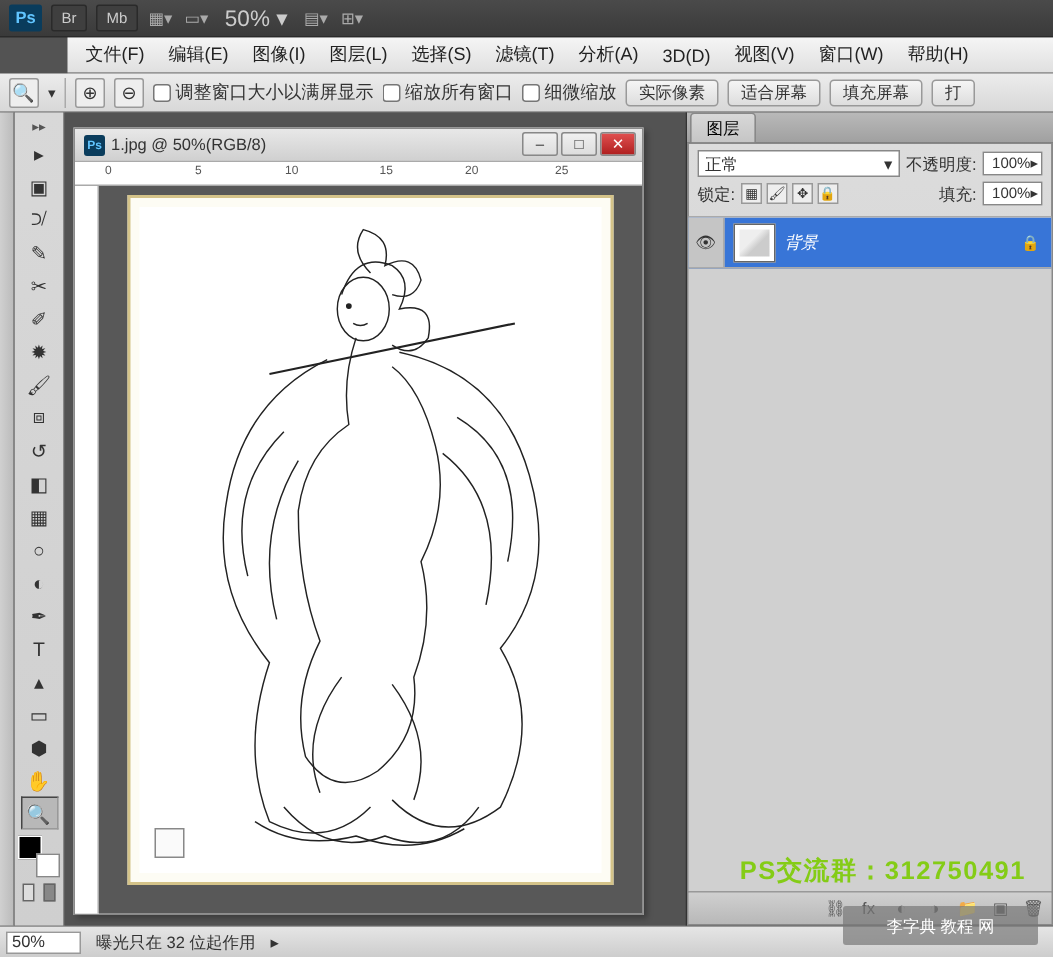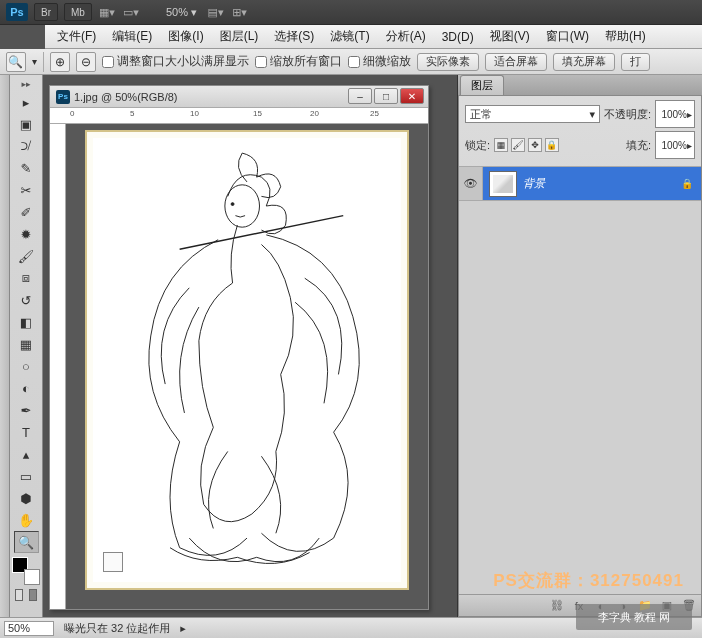--- a/index.html
+++ b/index.html
@@ -2,21 +2,21 @@
 <html><head>
 <meta charset="utf-8">
 <style>
   * { box-sizing: border-box; margin: 0; padding: 0; font-family: "Microsoft YaHei", Arial, sans-serif; }
   body { width: 702px; height: 638px; background: #535353; overflow: hidden; position: relative; }
   
   .top-toolbar { height: 25px; background: linear-gradient(#4a4a4a,#3a3a3a); display: flex; align-items: center; padding: 0 6px; gap: 6px; border-bottom: 1px solid #2a2a2a; }
   .ps-logo { width: 22px; height: 18px; background: #0a3c5c; color: #61c5ff; font-weight: bold; font-size: 11px; display:flex; align-items:center; justify-content:center; border-radius:2px; }
   .tb-btn { height: 18px; padding: 0 6px; background: #3f3f3f; color: #ccc; font-size: 10px; border: 1px solid #2a2a2a; display:flex; align-items:center; border-radius:2px; cursor:pointer; }
   .tb-icon { width: 18px; height: 18px; display:flex; align-items:center; justify-content:center; color:#aaa; font-size:11px; cursor:pointer; }
-  .zoom-box { color:#ccc; font-size:11px; padding:0 4px;margin-left:16px; }
+  .zoom-box { color:#ccc; font-size:15px; padding:0 4px; }
   .site-name { position:absolute; right:8px; top:4px; color:#bbb; font-size:11px; }
   .site-url { color:#777; font-size:9px; margin-left:4px; }
   
   .menubar { height: 24px; background: linear-gradient(#f5f5f5,#e0e0e0); display:flex; align-items:center; padding:0 4px; border-bottom:1px solid #999;margin-left:45px; }
   .menu-item { padding: 0 8px; font-size: 12px; color:#222; cursor:pointer; }
   
   .options-bar { height: 26px; background: linear-gradient(#ececec,#d8d8d8); border-bottom:1px solid #999; display:flex; align-items:center; padding:0 6px; gap:6px; font-size:12px; color:#333; }
   .opt-btn { height:18px; padding:0 8px; background:linear-gradient(#f5f5f5,#ddd); border:1px solid #999; border-radius:3px; font-size:11px; cursor:pointer; display:flex; align-items:center; }
   .checkbox { display:flex; align-items:center; gap:3px; }
   .checkbox input { width:12px; height:12px; }
@@ -54,38 +54,38 @@
   .seal { position:absolute; bottom:10px; left:10px; width:20px; height:20px; border:1px solid #888; background:#fafafa; }
   .watermark { position:absolute; bottom:14px; left:60px; font-size:11px; color:#aaa; font-weight:bold; letter-spacing:1px; }
   
   .panels { width:245px; background:#535353; display:flex; flex-direction:column; border-left:1px solid #333; }
   .panel-tabs { height:20px; background:linear-gradient(#b9b9b9,#a0a0a0); display:flex; align-items:flex-end; padding-left:2px; }
   .panel-tab { font-size:11px; padding:2px 10px; background:linear-gradient(#d8d8d8,#c5c5c5); border:1px solid #888; border-bottom:none; margin-right:1px; cursor:pointer; border-radius:3px 3px 0 0; }
   .layers-panel { background:linear-gradient(#dcdcdc,#c8c8c8); flex:1; display:flex; flex-direction:column; border:1px solid #888; }
   .layer-opts { padding:4px 6px; border-bottom:1px solid #aaa; }
   .layer-row { display:flex; align-items:center; gap:4px; font-size:11px; color:#333; margin-bottom:3px; }
   .blend-select { flex:1; height:18px; background:#fff; border:1px solid #888; font-size:11px; padding:0 4px; display:flex; align-items:center; justify-content:space-between; cursor:pointer; }
-  .pct-input { width:40px; height:28px; background:#fff; border:1px solid #888; font-size:10px; text-align:right; padding-right:2px; display:flex; align-items:center; justify-content:flex-end;}
+  .pct-input { width:40px; height:16px; background:#fff; border:1px solid #888; font-size:10px; text-align:right; padding-right:2px; display:flex; align-items:center; justify-content:flex-end;}
   .lock-icons { display:flex; gap:3px; }
   .lock-icons span { width:14px; height:14px; border:1px solid #999; background:#eee; font-size:9px; display:flex; align-items:center; justify-content:center; cursor:pointer; }
   .layer-list { flex:1; background:#d0d0d0; overflow:auto; }
   .layer-item { height:34px; display:flex; align-items:center; background:#3875d7; color:#fff; font-size:11px; border-bottom:1px solid #aaa; }
   .vis-col { width:24px; height:100%; background:#c5c5c5; display:flex; align-items:center; justify-content:center; color:#333; border-right:1px solid #aaa; cursor:pointer; }
   .layer-thumb { width:28px; height:26px; background:#fff; border:1px solid #666; margin:0 6px; position:relative; }
   .layer-thumb::after { content:""; position:absolute; inset:3px; background:linear-gradient(135deg,#eee 40%,#ccc 60%); }
   .layer-name { flex:1; font-style:italic; }
   .layer-lock { width:20px; color:#fff; font-size:10px; }
   .panel-footer { height:22px; background:linear-gradient(#d0d0d0,#b8b8b8); border-top:1px solid #999; display:flex; align-items:center; justify-content:flex-end; padding:0 4px; gap:6px; }
   .panel-footer span { width:16px; height:16px; display:flex; align-items:center; justify-content:center; color:#555; font-size:11px; cursor:pointer; }
   
   .statusbar { height:21px; background:linear-gradient(#e5e5e5,#cdcdcd); border-top:1px solid #999; display:flex; align-items:center; font-size:11px; color:#333; padding:0 4px; gap:10px; }
   .status-zoom { width:50px; border:1px solid #999; background:#fff; padding:0 3px; height:15px; display:flex; align-items:center; }
   
-  .overlay-qq { position:absolute; right:18px; bottom:46px; color:#fdba74; font-size:17px; font-weight:bold; letter-spacing:1px; }
-  .overlay-brand { position:absolute; right:10px; bottom:8px; width:116px; height:26px; background:rgba(120,120,120,0.7); color:#fff; font-size:11px; display:flex; align-items:center; justify-content:center; border-radius:2px; }
+  .overlay-qq { position:absolute; right:18px; bottom:46px; color:#84cc16; font-size:17px; font-weight:bold; letter-spacing:1px; }
+  .overlay-brand { position:absolute; right:10px; bottom:8px; width:130px; height:26px; background:rgba(120,120,120,0.7); color:#fff; font-size:11px; display:flex; align-items:center; justify-content:center; border-radius:2px; }
 </style>
 </head>
 <body>
 
 <div class="top-toolbar">
   <div class="ps-logo">Ps</div>
   <div class="tb-btn">Br</div>
   <div class="tb-btn">Mb</div>
   <div class="tb-icon">▦▾</div>
   <div class="tb-icon">▭▾</div>

